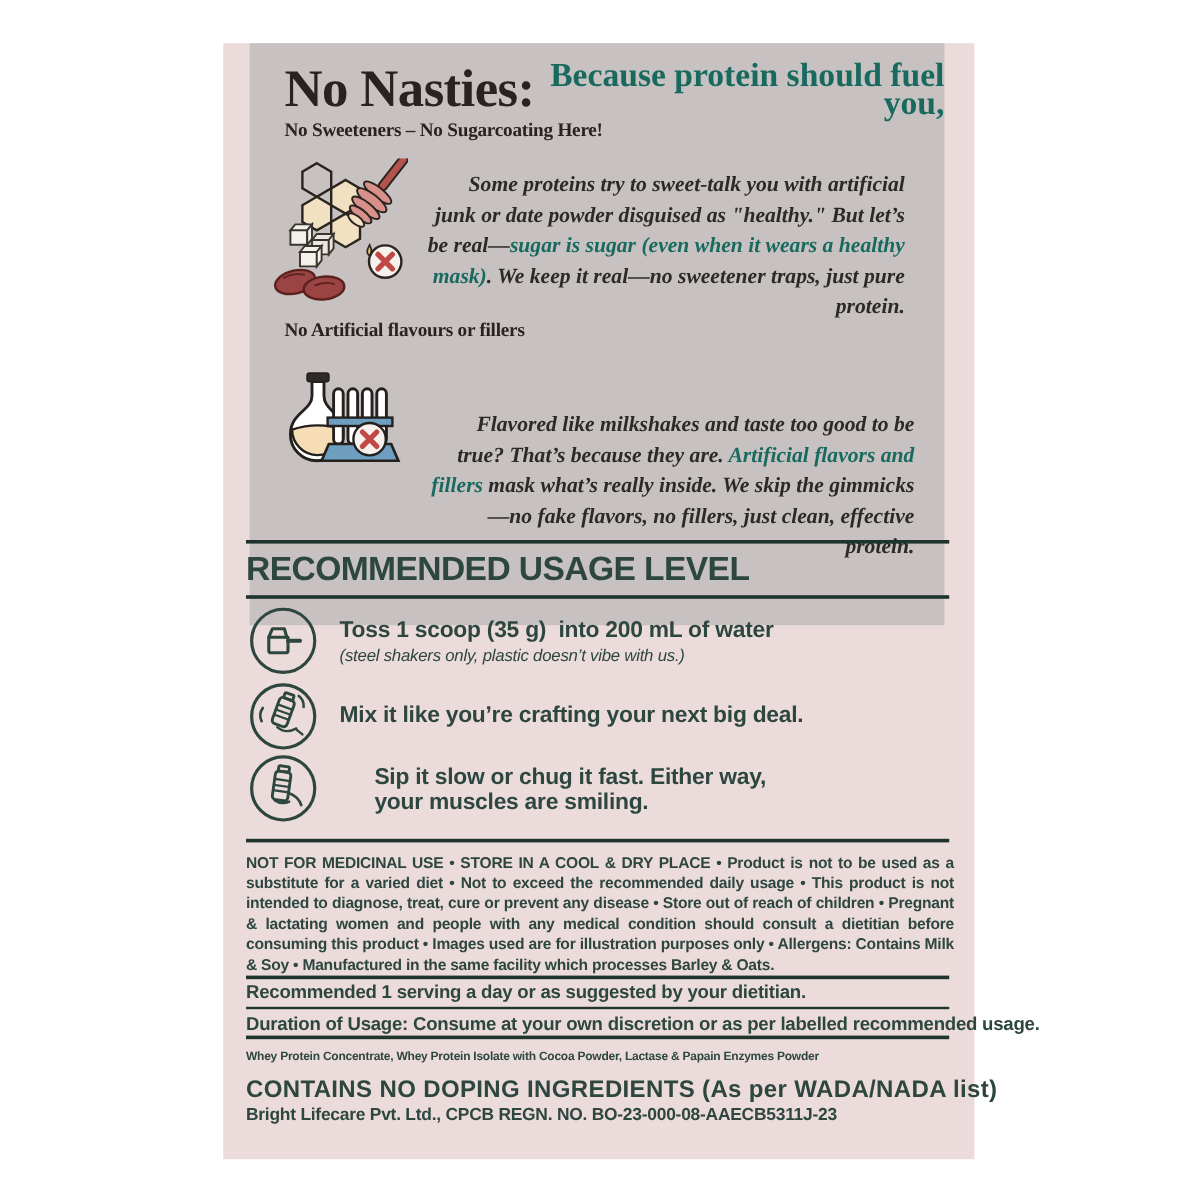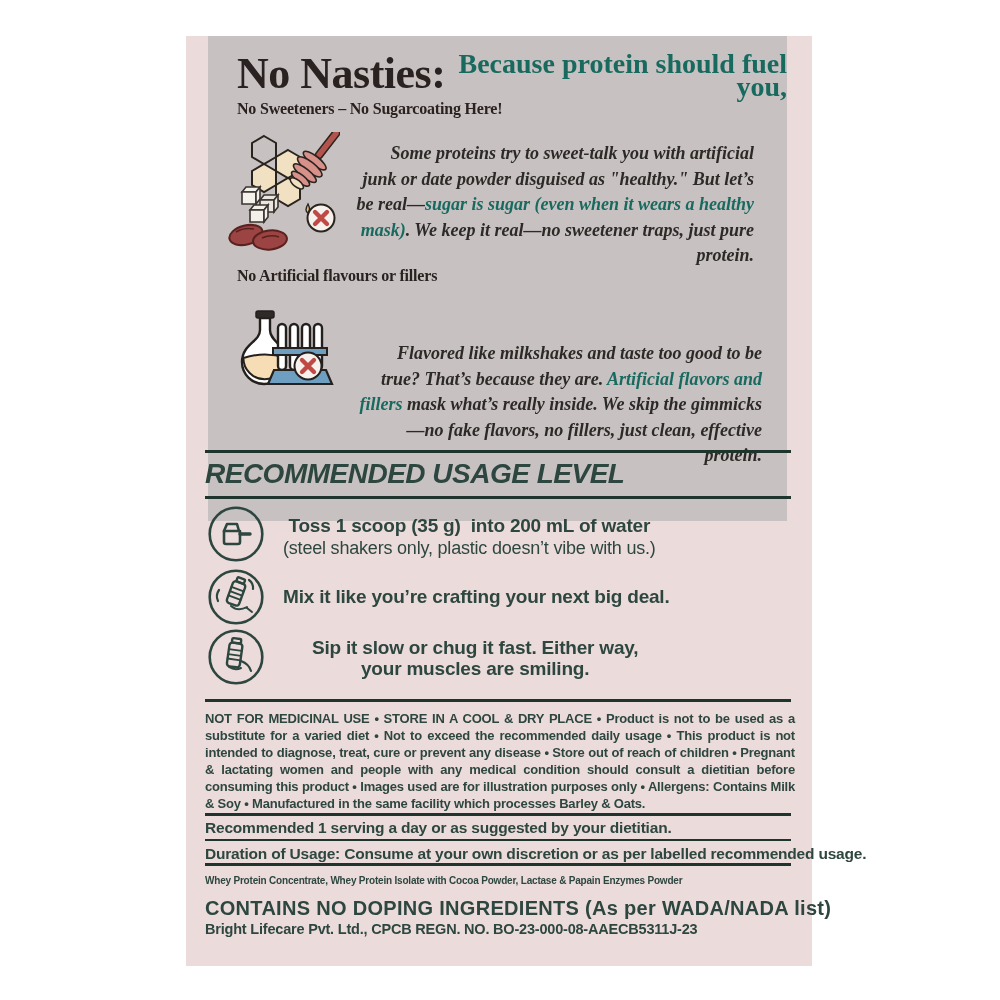--- a/index.html
+++ b/index.html
@@ -28,26 +28,26 @@
   .para2{left:146px;top:272px;width:408px;margin-top:33px;}
   .illus{position:absolute;}
   .illus1{left:16px;top:96px;}
   .illus2{left:20px;top:264px;}
 
   
   .rule{position:absolute;left:205px;width:586px;background:var(--rule);}
   .r1{top:450px;height:3px;} .r2{top:496px;height:3px;} .r3{top:699px;height:3px;}
   .r4{top:813px;height:3px;} .r5{top:839px;height:2px;} .r6{top:863px;height:3px;}
   .usage-heading{position:absolute;left:205px;top:458px;font-size:28px;font-weight:bold;
-        color:var(--green);letter-spacing:-0.5px;font-style:italic;}
+        color:var(--green);letter-spacing:-0.5px;}
   .step-icon{position:absolute;left:207px;}
   .si1{top:505px;} .si2{top:568px;} .si3{top:628px;}
-  .step-text{position:absolute;left:283px;color:var(--green);text-align:center;}
+  .step-text{position:absolute;left:283px;color:var(--green);}
   .step-main{font-size:19px;font-weight:bold;letter-spacing:-0.2px;line-height:21px;white-space:pre-wrap;}
-  .step-sub{font-size:18px;letter-spacing:-0.2px;margin-top:2px;}
+  .step-sub{font-size:14px;letter-spacing:-0.2px;margin-top:2px;font-style:italic;}
   .st1{top:515px;} .st2{top:586px;} .st3{top:637px;margin-left:29px;}
 
   
   .disclaimer{position:absolute;left:205px;top:710px;width:590px;font-size:13px;
         font-weight:bold;line-height:17px;color:var(--green);text-align:justify;
         text-align-last:left;letter-spacing:-0.2px;}
   .legal-line{position:absolute;left:205px;font-size:15.5px;font-weight:bold;
         color:var(--green);letter-spacing:-0.2px;}
   .serving{top:819px;} .duration{top:845px;}
   .ingredients{top:875px;font-size:10px;}

